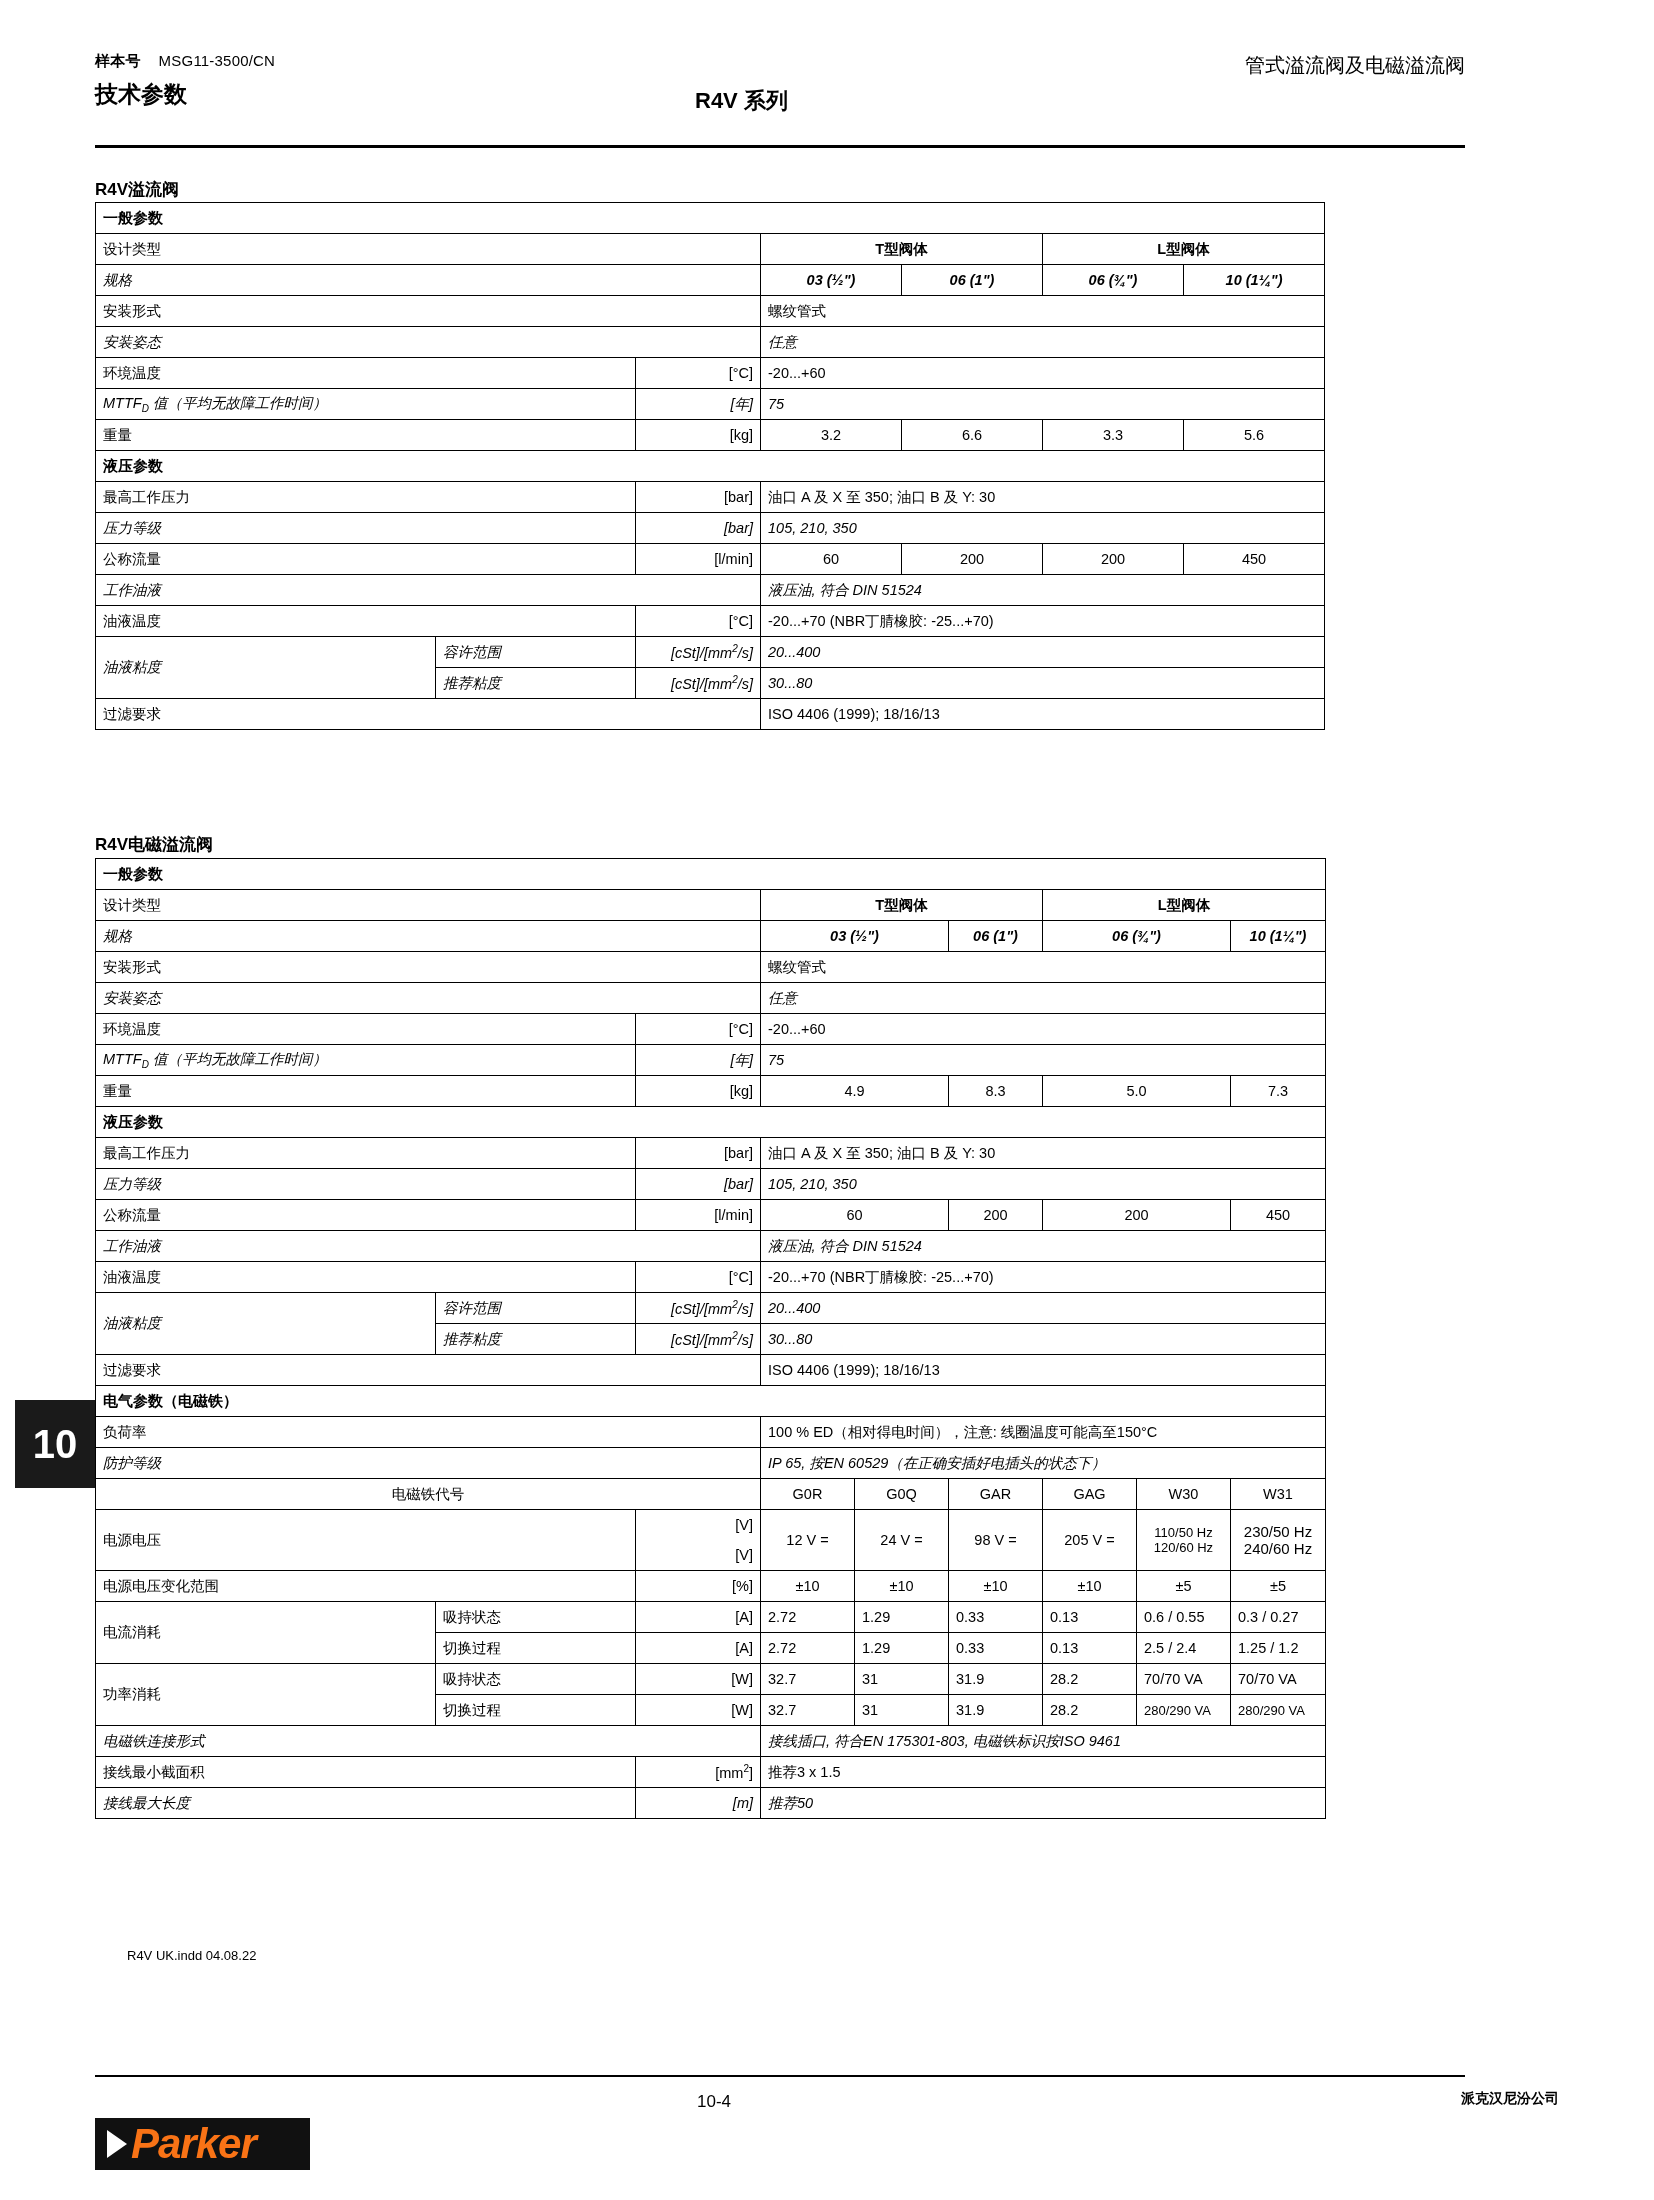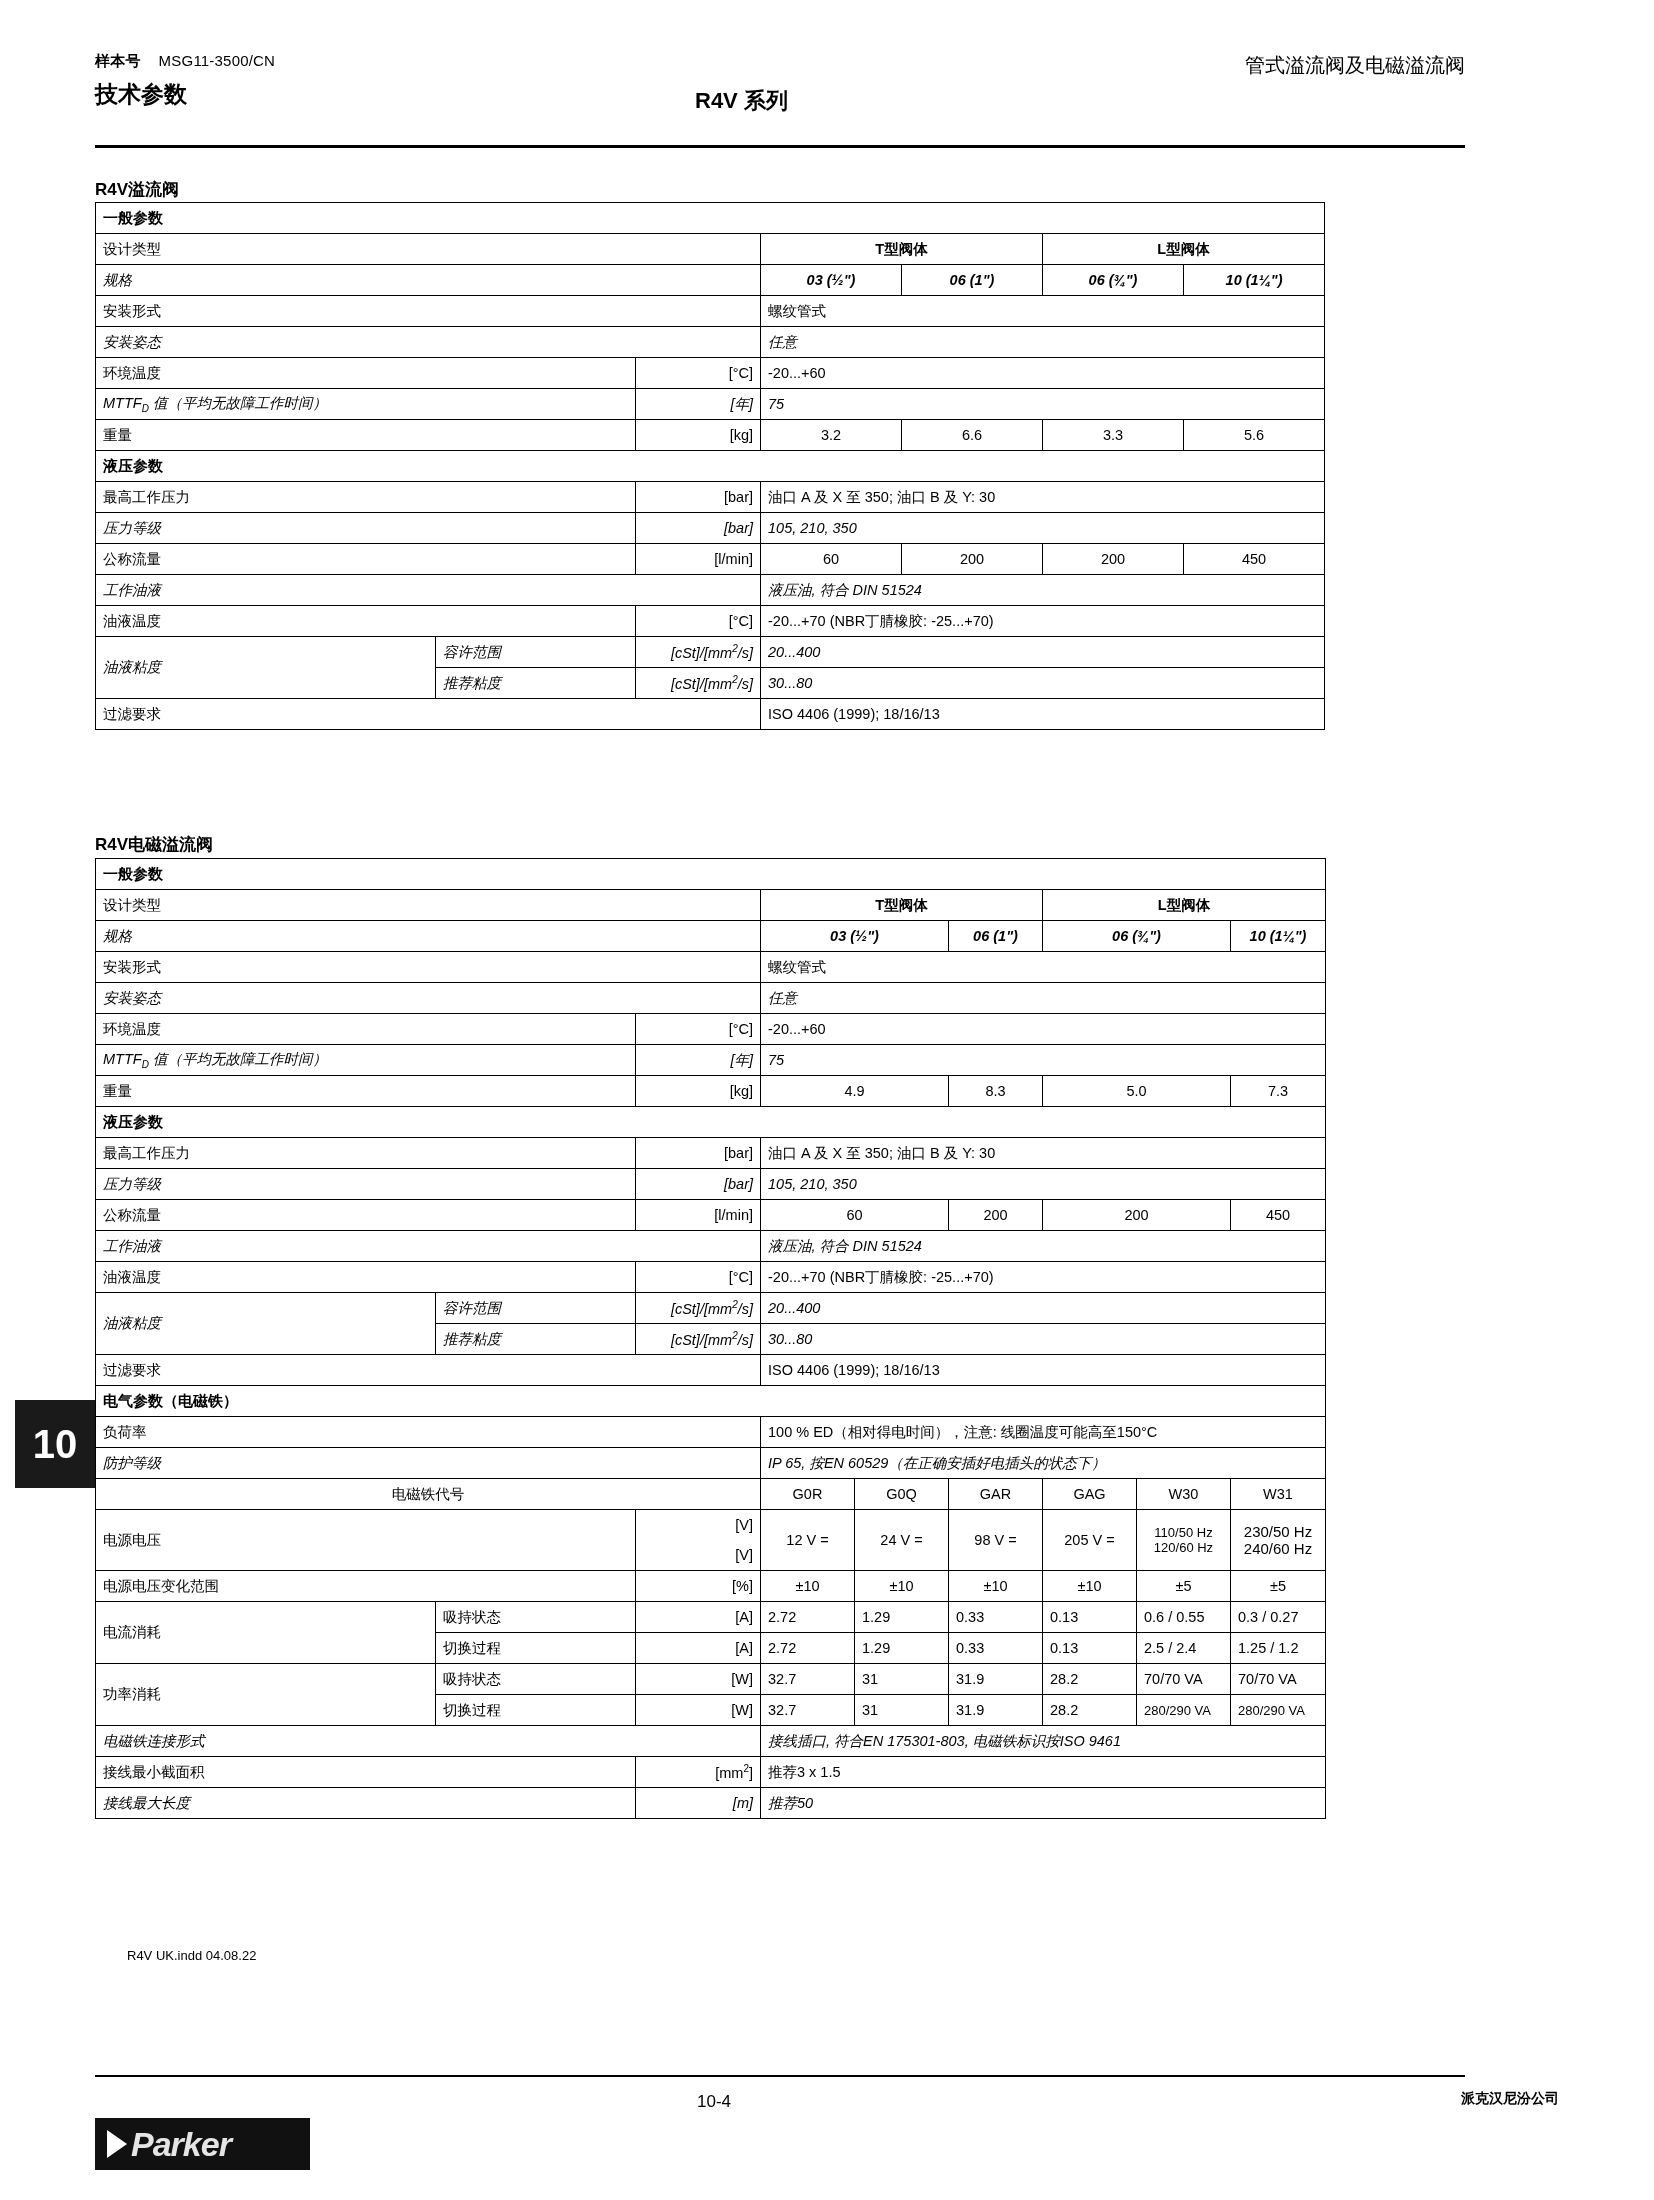--- a/index.html
+++ b/index.html
@@ -75,21 +75,21 @@
   .foot-rule{position:absolute;left:95px;top:2075px;width:1370px;height:2px;background:#000;}
   .foot-page{position:absolute;left:0;top:2092px;width:1428px;text-align:center;font-size:17px;}
   .foot-right{position:absolute;right:95px;top:2090px;font-size:14px;font-weight:bold;}
 
   .logo{position:absolute;left:95px;top:2118px;width:215px;height:52px;background:#111;display:flex;align-items:center;}
   .logo .chev{
     width:0;height:0;margin-left:12px;
     border-top:14px solid transparent;border-bottom:14px solid transparent;
     border-left:20px solid #ffffff;
   }
-  .logo .nm{color:#e5e5e5;font-size:34px;font-weight:bold;font-style:italic;margin-left:4px;letter-spacing:-1px;}
+  .logo .nm{color:#f97316;font-size:42px;font-weight:bold;font-style:italic;margin-left:4px;letter-spacing:-1px;}
 </style>
 </head>
 <body>
 
 <div class="page">
 
   <div class="hdr">
     <div class="hdr-row">
       <div>
         <div class="hdr-left-top">

